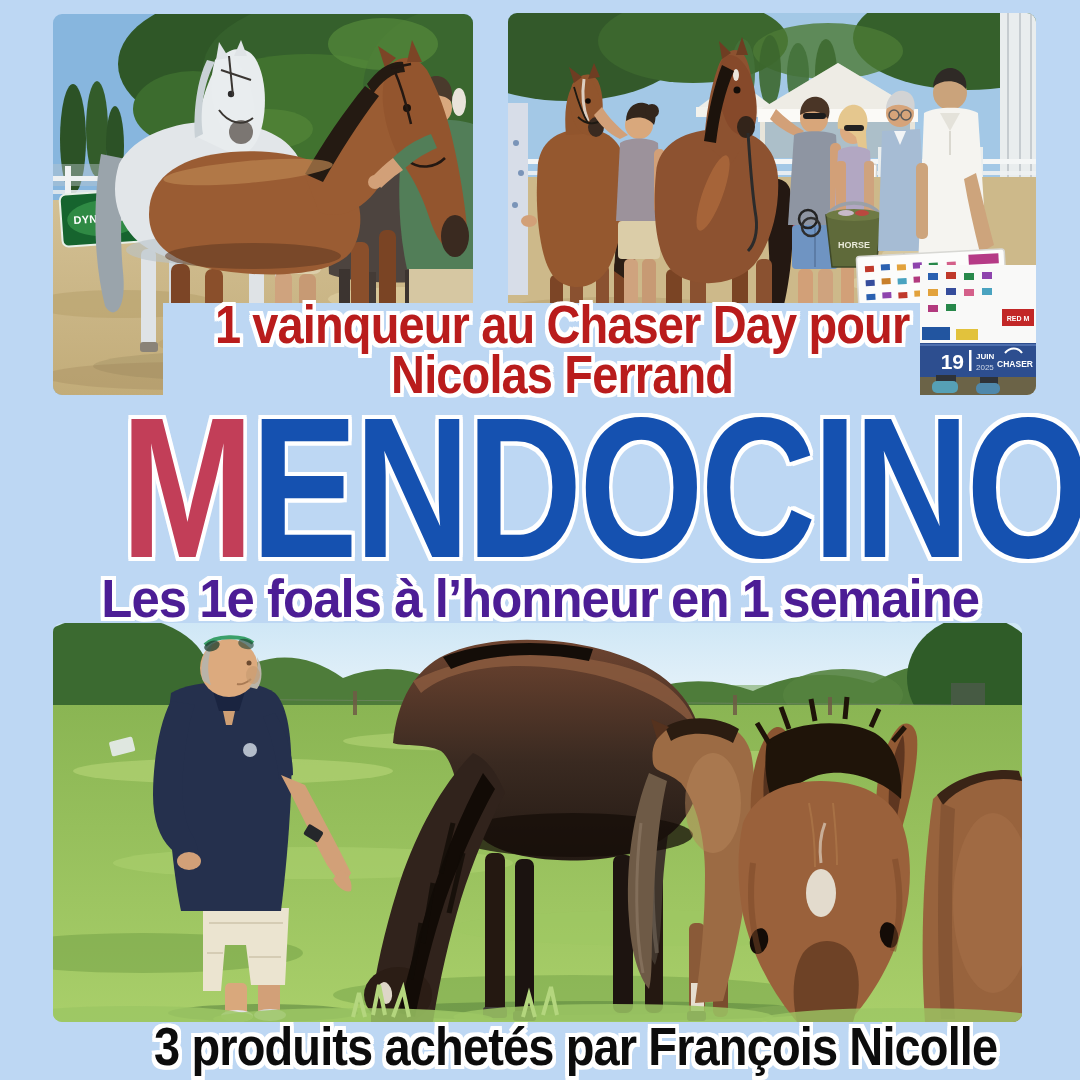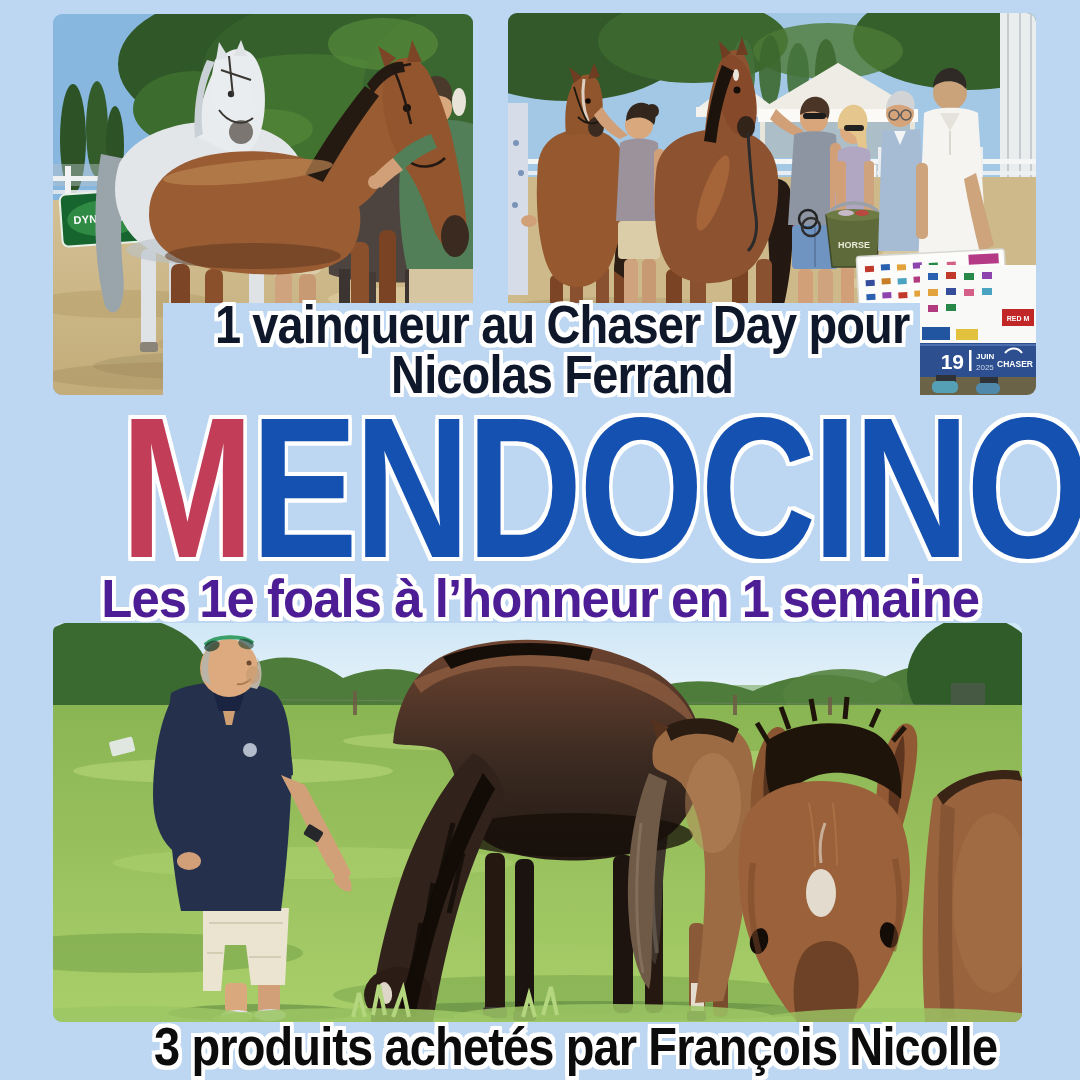--- a/index.html
+++ b/index.html
@@ -11,21 +11,21 @@
   .photo-tr{left:500px;top:13px;width:528px;height:382px;margin-left:8px;}
   .photo-b{left:53px;top:623px;width:969px;height:399px;}
   .band{position:absolute;left:163px;top:303px;width:757px;height:122px;background:#bdd7f3;}
   .halo{text-shadow:
     -4px -4px 0 #fff, 0 -4px 0 #fff, 4px -4px 0 #fff,
     -4px 0 0 #fff, 4px 0 0 #fff,
     -4px 4px 0 #fff, 0 4px 0 #fff, 4px 4px 0 #fff,
     -3px -3px 0 #fff, 3px -3px 0 #fff, -3px 3px 0 #fff, 3px 3px 0 #fff,
     -4px 2px 0 #fff, 4px -2px 0 #fff, 2px -4px 0 #fff, -2px 4px 0 #fff;}
   .caption-top{position:absolute;left:163px;top:299px;width:757px;text-align:center;
-    font-weight:bold;font-size:54px;line-height:50px;letter-spacing:-1px;color:#0f172a;}
+    font-weight:bold;font-size:54px;line-height:50px;letter-spacing:-1px;color:#b91c1c;}
   .caption-bottom{position:absolute;left:0;top:1018px;width:1080px;text-align:center;
     font-weight:bold;font-size:54px;line-height:56px;letter-spacing:-1px;color:#0c0c0c;padding-left:36px;}
   .title{position:absolute;left:0;top:388px;width:1080px;text-align:center;
     font-weight:bold;font-size:200px;line-height:1;letter-spacing:-4px;}
   .title-inner{display:inline-block;transform:scaleX(0.80);transform-origin:50% 50%;white-space:nowrap;}
   .subtitle{position:absolute;left:0;top:571px;width:1080px;text-align:center;
     font-weight:bold;font-size:53px;line-height:56px;letter-spacing:-1px;color:#1b52b5;}
   .squeeze87{display:inline-block;transform:scaleX(0.87);transform-origin:50% 50%;white-space:nowrap;}
   .squeeze96{display:inline-block;transform:scaleX(0.96);transform-origin:50% 50%;white-space:nowrap;}
   .svgtext{font-family:"Liberation Sans","DejaVu Sans",sans-serif;}

